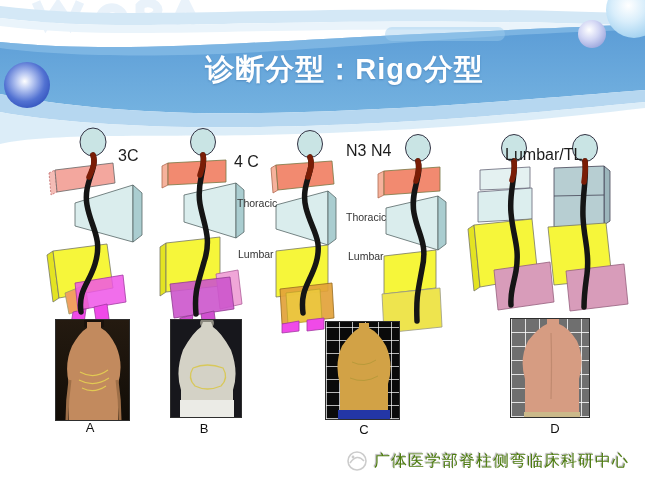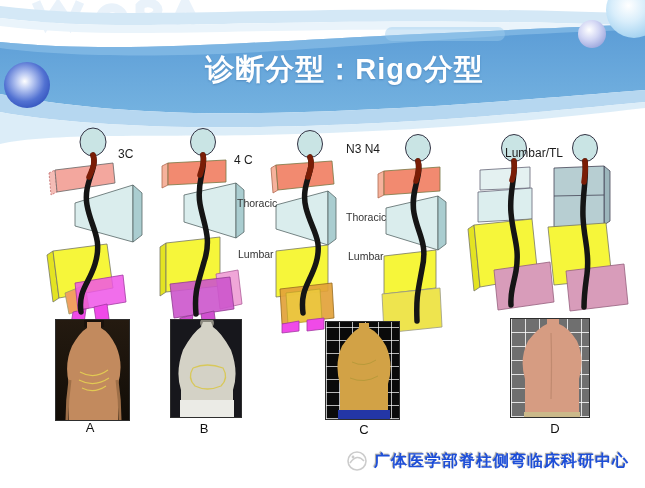--- a/index.html
+++ b/index.html
@@ -26,21 +26,21 @@
   .title {
     position:absolute; left:0; right:0; top:50px; text-align:center;
     transform:translateX(22px);
     font-size:29px; font-weight:bold; color:#ffffff; letter-spacing:1px;
     text-shadow:0 1px 2px rgba(30,80,140,.35);
     font-family:"Liberation Sans","DejaVu Sans",sans-serif;
   }
   
   .fig { position:absolute; }
   .diag-label {
-    position:absolute; color:#1c1c1c; font-size:12px;
+    position:absolute; color:#1c1c1c; font-size:16px;
     font-family:"Liberation Sans","DejaVu Sans",sans-serif; white-space:nowrap;
   }
   .diag-label.small { font-size:10.5px; color:#333;text-align:right; }
   
   .photo { position:absolute; overflow:hidden; border:1px solid #2e2e2e; }
   .photo svg { display:block; }
   .photo-a { left:55px; top:319px; width:75px; height:102px;
              background:linear-gradient(180deg,#241a10,#120d07); }
   .photo-b { left:170px; top:319px; width:72px; height:99px; background:#17171c; }
   .photo-c { left:325px; top:321px; width:75px; height:99px;
@@ -54,21 +54,21 @@
                repeating-linear-gradient(0deg, rgba(255,255,255,.8) 0 1px, transparent 1px 14px),
                repeating-linear-gradient(90deg, rgba(255,255,255,.8) 0 1px, transparent 1px 14px); }
   .photo-label {
     position:absolute; font-size:13px; color:#111; width:20px; text-align:center;
     font-family:"Liberation Sans","DejaVu Sans",sans-serif;
   }
   
   .footer-mark { position:absolute; left:345px; top:449px; display:flex; align-items:center; }
   .footer-logo { width:24px; height:24px; margin-right:5px; }
   .footer-text {
-    font-size:16px; font-weight:bold; letter-spacing:1px; color:#1d4ed8;
+    font-size:16px; font-weight:normal; letter-spacing:1px; color:#4d7c0f;
     text-shadow:1px 1px 0 #ffffff, -1px -1px 1px #9c9c9c;
     font-family:"Liberation Sans","DejaVu Sans",sans-serif; white-space:nowrap;
   }
 </style>
 </head>
 <body>
 
 <div class="slide">
 
   <svg class="header-svg" viewBox="0 0 645 150">

